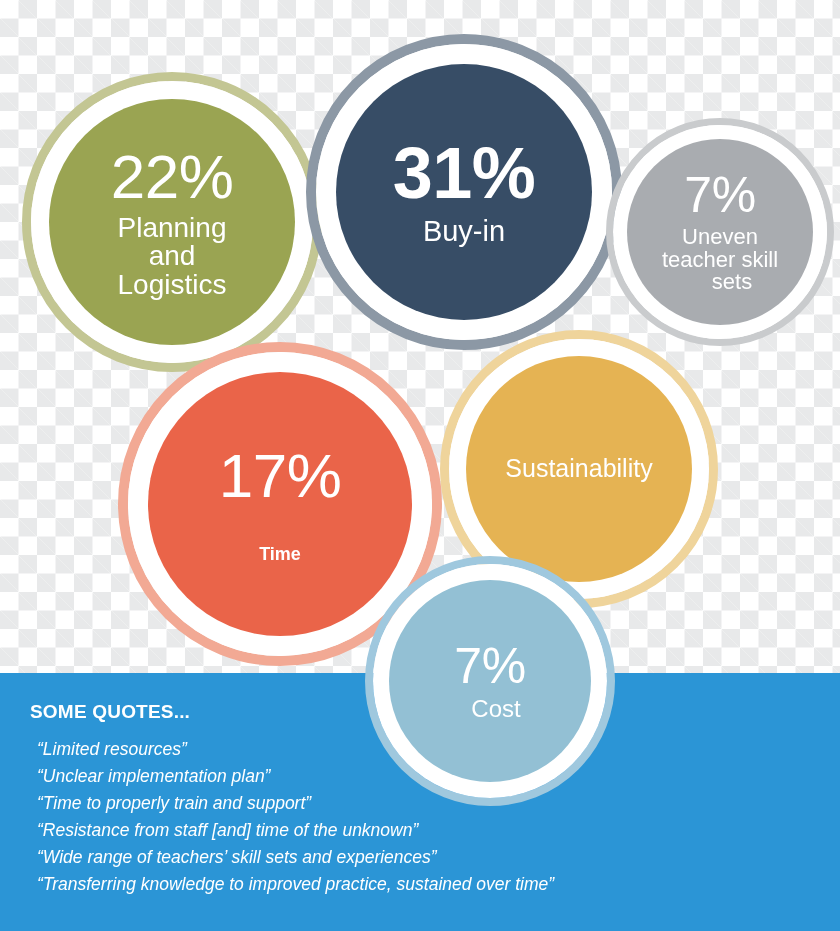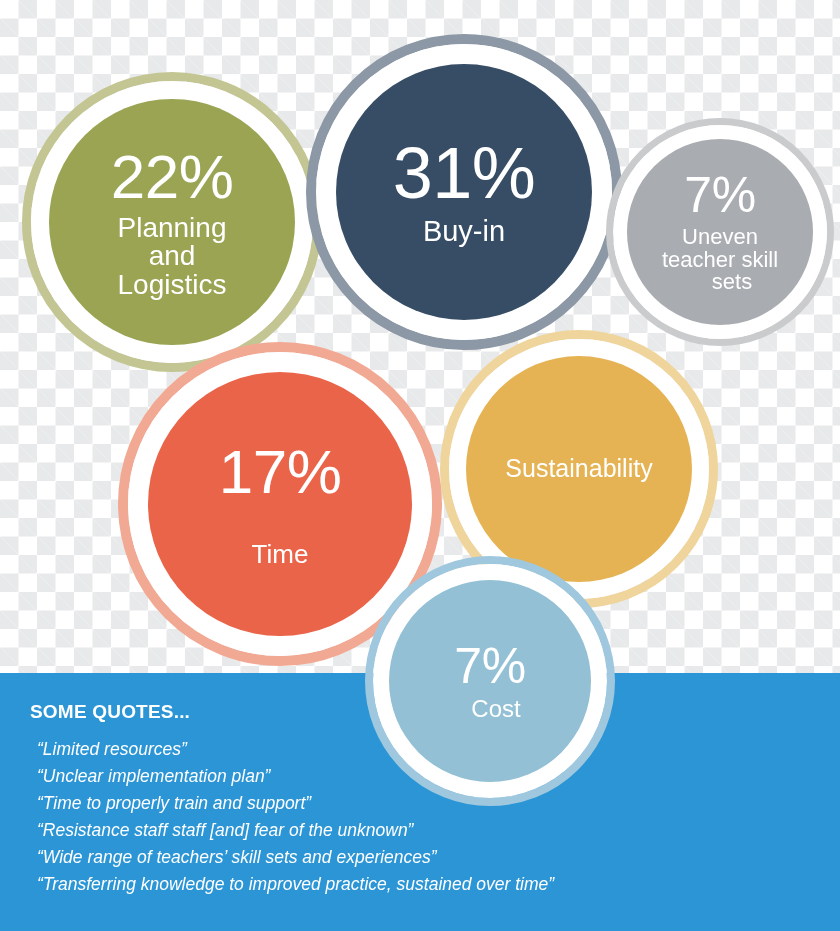--- a/index.html
+++ b/index.html
@@ -134,53 +134,53 @@
     <div class="disc" style="inset: 18px; background: rgb(154, 164, 82);"></div>
     <span class="pct" style="font-size: 62px; margin-bottom: 6px;">22%</span>
     <span class="lbl" style="font-size: 28px;">Planning</span>
     <span class="lbl" style="font-size: 28px;">and</span>
     <span class="lbl" style="font-size: 28px;">Logistics</span>
   </div>
 
   <div class="bubble" id="b-buyin" style="border: 10px solid rgb(140, 152, 165);">
       <div style="position: absolute; border-radius: 50%; inset: 0px; background: rgb(255, 255, 255); z-index: 0;"></div>
     <div class="disc" style="inset: 20px; background: rgb(55, 77, 102);"></div>
-    <span class="pct" style="font-size: 72px; margin-bottom: 7px;">31%</span>
+    <span class="pct" style="font-size: 72px; margin-bottom: 7px; font-weight: bold;">31%</span>
     <span class="lbl" style="font-size: 29px;">Buy-in</span>
   </div>
 
   <div class="bubble" id="b-skills" style="border: 7px solid rgb(201, 203, 205);">
       <div style="position: absolute; border-radius: 50%; inset: 0px; background: rgb(255, 255, 255); z-index: 0;"></div>
     <div class="disc" style="inset: 14px; background: rgb(169, 172, 176);"></div>
     <span class="pct" style="font-size: 50px; margin-bottom: 5px;">7%</span>
     <span class="lbl" style="font-size: 22px;">Uneven</span>
     <span class="lbl" style="font-size: 22px;">teacher skill</span>
     <span class="lbl" style="font-size: 22px; margin-left: 24px;">sets</span>
   </div>
 
   <div class="bubble" id="b-time" style="border: 10px solid rgb(242, 169, 148); gap: 32px;">
       <div style="position: absolute; border-radius: 50%; inset: 0px; background: rgb(255, 255, 255); z-index: 0;"></div>
     <div class="disc" style="inset: 20px; background: rgb(234, 100, 73);"></div>
     <span class="pct" style="font-size: 62px; margin-bottom: 6px;">17%</span>
-    <span class="lbl" style="font-size: 26px;">Time</span>
+    <span class="lbl" style="font-size: 18px; font-weight: bold;">Time</span>
   </div>
 
   <div class="bubble" id="b-sustain" style="border: 9px solid rgb(239, 212, 155);">
       <div style="position: absolute; border-radius: 50%; inset: 0px; background: rgb(255, 255, 255); z-index: 0;"></div>
     <div class="disc" style="inset: 17px; background: rgb(229, 179, 83);"></div>
     <span class="lbl" style="font-size: 25px;">Sustainability</span>
   </div>
 
   <div id="banner" style="background: rgb(43, 149, 214);">
     <div id="banner-heading">SOME QUOTES...</div>
     <ul id="quote-list">
       <li>“Limited resources”</li>
       <li>“Unclear implementation plan”</li>
       <li>“Time to properly train and support”</li>
-      <li>“Resistance staff staff [and] fear of the unknown”</li>
+      <li>“Resistance from staff [and] time of the unknown”</li>
       <li>“Wide range of teachers’ skill sets and experiences”</li>
       <li>“Transferring knowledge to improved practice, sustained over time”</li>
     </ul>
   </div>
 
   <div class="bubble" id="b-cost" style="border: 8px solid rgb(159, 200, 222);">
       <div style="position: absolute; border-radius: 50%; inset: 0px; background: rgb(255, 255, 255); z-index: 0;"></div>
     <div class="disc" style="inset: 16px; background: rgb(147, 192, 212);"></div>
     <span class="pct" style="font-size: 50px; margin-bottom: 5px;">7%</span>
     <span class="lbl" style="font-size: 24px; margin-left: 12px;">Cost</span>

